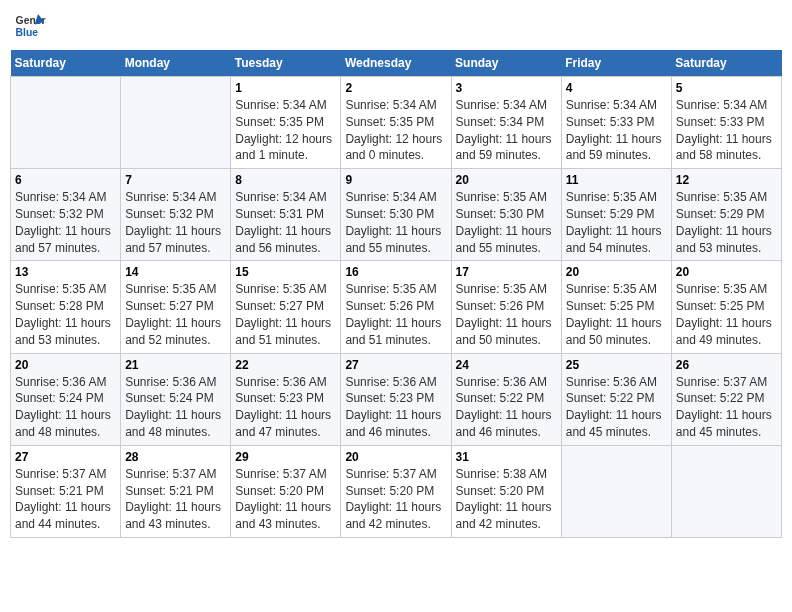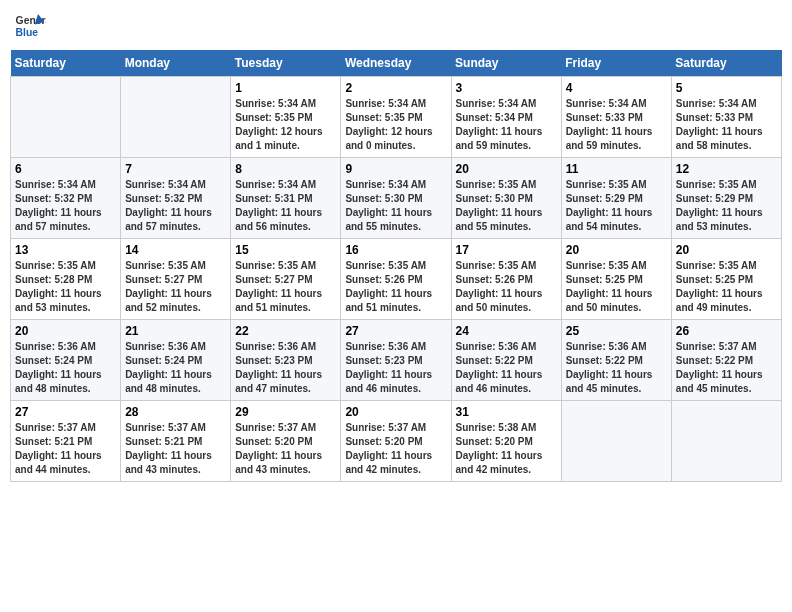--- a/index.html
+++ b/index.html
@@ -65,24 +65,23 @@
     .calendar tr:nth-child(odd) td {
       background-color: #fff;
     }
     .day-num {
       font-weight: bold;
       font-size: 12px;
       display: block;
       margin-bottom: 2px;
     }
     .day-info {
-      font-size: 10px;
+      font-size: 12px;
       color: #333;
       line-height: 1.4;
-      font-weight: bold;
     }
     .empty-cell {
       background: #f5f7fa !important;
     }
   </style>
 </head>
 <body>
 
 <div class="header">
   <div class="logo">

